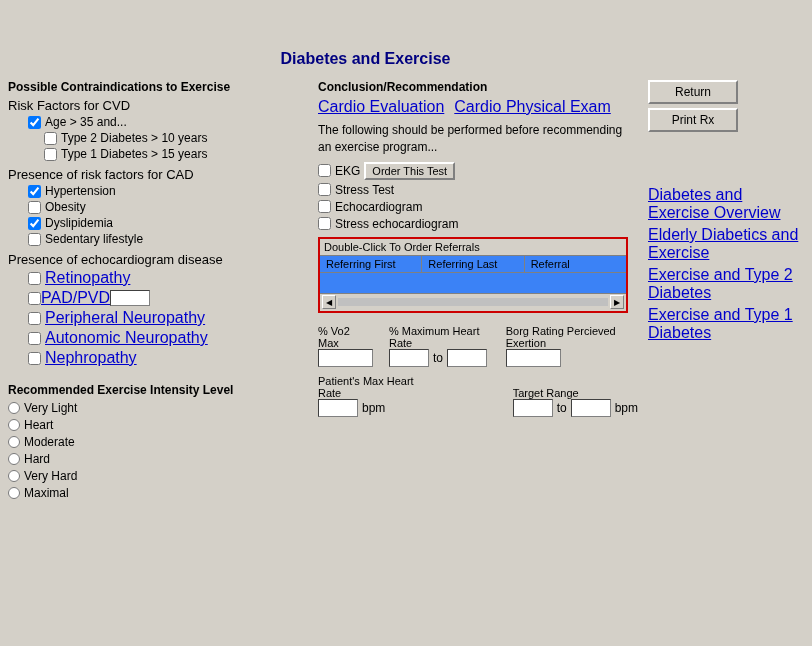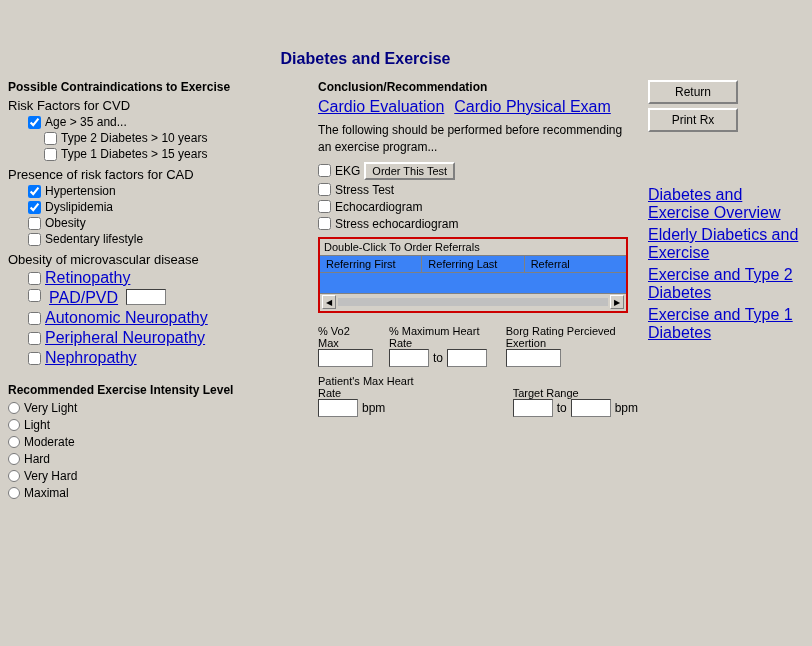--- a/index.html
+++ b/index.html
@@ -211,22 +211,22 @@
       width: 40px;
       height: 18px;
       background: #ffffff;
       border: 1px solid #808080;
       border-top-color: #404040;
       border-left-color: #404040;
       font-size: 11px;
     }
     .pad-pvd-row {
       display: flex;
-      align-items: flex-start;
-      gap: 8px;
+      align-items: center;
+      gap: 0;
     }
     .pad-pvd-input {
       width: 40px;
       height: 16px;
       background: #ffffff;
       border: 1px solid #808080;
       border-top-color: #404040;
       border-left-color: #404040;
     }
     .right-links {
@@ -294,67 +294,67 @@
         <span>Type 1 Diabetes &gt; 15 years</span>
       </div>
 
       <div class="sub-section-title" style="margin-top:6px;">Presence of risk factors for CAD</div>
 
       <div class="checkbox-row indent">
         <input type="checkbox" checked="" style="">
         <span>Hypertension</span>
       </div>
       <div class="checkbox-row indent">
+        <input type="checkbox" style="">
+        <span>Obesity</span>
+      </div>
+      <div class="checkbox-row indent">
         <input type="checkbox" checked="" style="">
         <span>Dyslipidemia</span>
       </div>
       <div class="checkbox-row indent">
         <input type="checkbox" style="">
-        <span>Obesity</span>
-      </div>
-      <div class="checkbox-row indent">
-        <input type="checkbox" style="">
         <span>Sedentary lifestyle</span>
       </div>
 
-      <div class="sub-section-title" style="margin-top:6px;">Obesity of microvascular disease</div>
+      <div class="sub-section-title" style="margin-top:6px;">Presence of echocardiogram disease</div>
 
       <div class="checkbox-row indent">
         <input type="checkbox" style="">
         <span class="link-text">Retinopathy</span>
       </div>
       <div class="checkbox-row indent pad-pvd-row">
         <input type="checkbox" style="">
         <span class="link-text">PAD/PVD</span>
         <input class="pad-pvd-input" type="text" style="">
       </div>
       <div class="checkbox-row indent">
         <input type="checkbox" style="">
+        <span class="link-text">Peripheral Neuropathy</span>
+      </div>
+      <div class="checkbox-row indent">
+        <input type="checkbox" style="">
         <span class="link-text">Autonomic Neuropathy</span>
-      </div>
-      <div class="checkbox-row indent">
-        <input type="checkbox" style="">
-        <span class="link-text">Peripheral Neuropathy</span>
       </div>
       <div class="checkbox-row indent">
         <input type="checkbox" style="">
         <span class="link-text">Nephropathy</span>
       </div>
 
       <div class="exercise-section">
         <div class="section-title">Recommended Exercise Intensity Level</div>
         <div class="exercise-intensity">
           <div class="intensity-options">
             <div class="radio-row">
               <input type="radio" name="intensity" style="">
               <span>Very Light</span>
             </div>
             <div class="radio-row">
               <input type="radio" name="intensity" style="">
-              <span>Light</span>
+              <span>Heart</span>
             </div>
             <div class="radio-row">
               <input type="radio" name="intensity" style="">
               <span>Moderate</span>
             </div>
             <div class="radio-row">
               <input type="radio" name="intensity" style="">
               <span>Hard</span>
             </div>
             <div class="radio-row">

